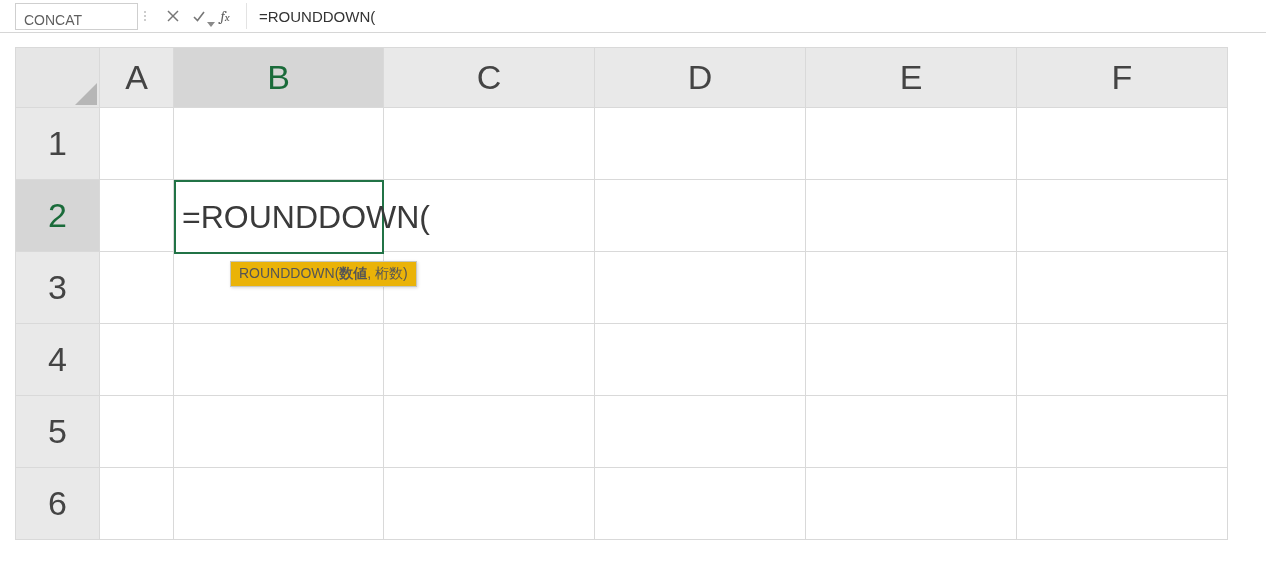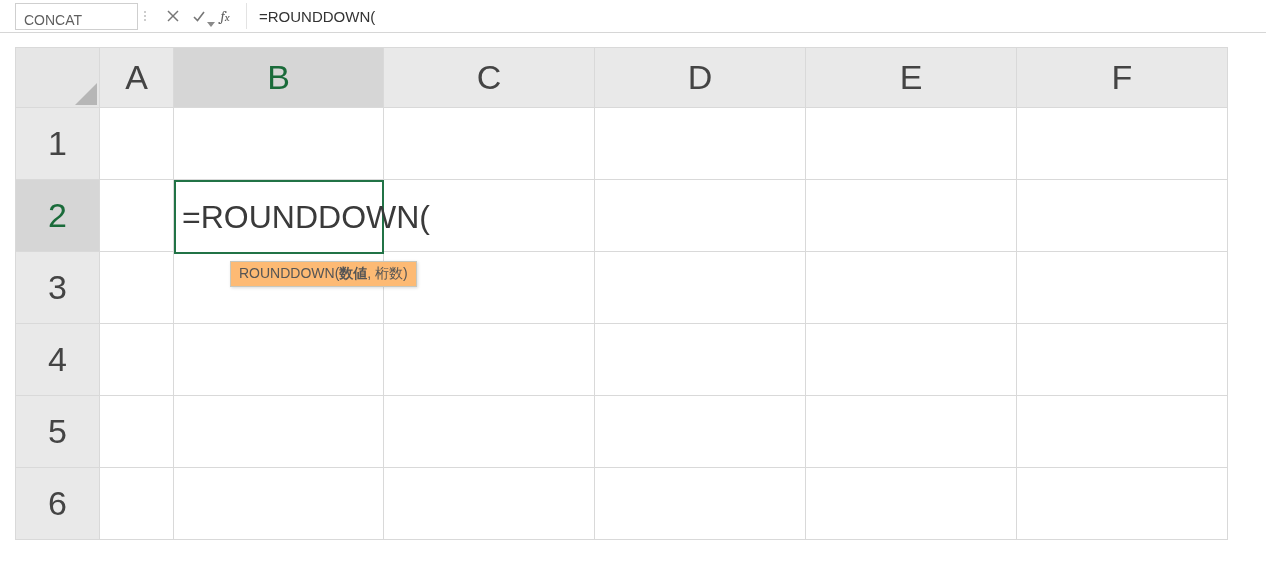--- a/index.html
+++ b/index.html
@@ -195,21 +195,21 @@
     background: #000;
     vertical-align: middle;
     margin-left: 1px;
     animation: blink 1s step-end infinite;
   }
   @keyframes blink { 50% { opacity: 0; } }
 
   
   .fn-tooltip {
     position: absolute;
-    background: #fdba74;
+    background: #eab308;
     border: 1px solid #c7c7bd;
     font-size: 14px;
     color: #555;
     padding: 3px 8px;
     box-shadow: 1px 1px 3px rgba(0,0,0,0.15);
     white-space: nowrap;
     font-family: "Meiryo", "Yu Gothic", Arial, sans-serif;
     z-index: 10;
   }
   .fn-tooltip .bold-arg { font-weight: bold; }

